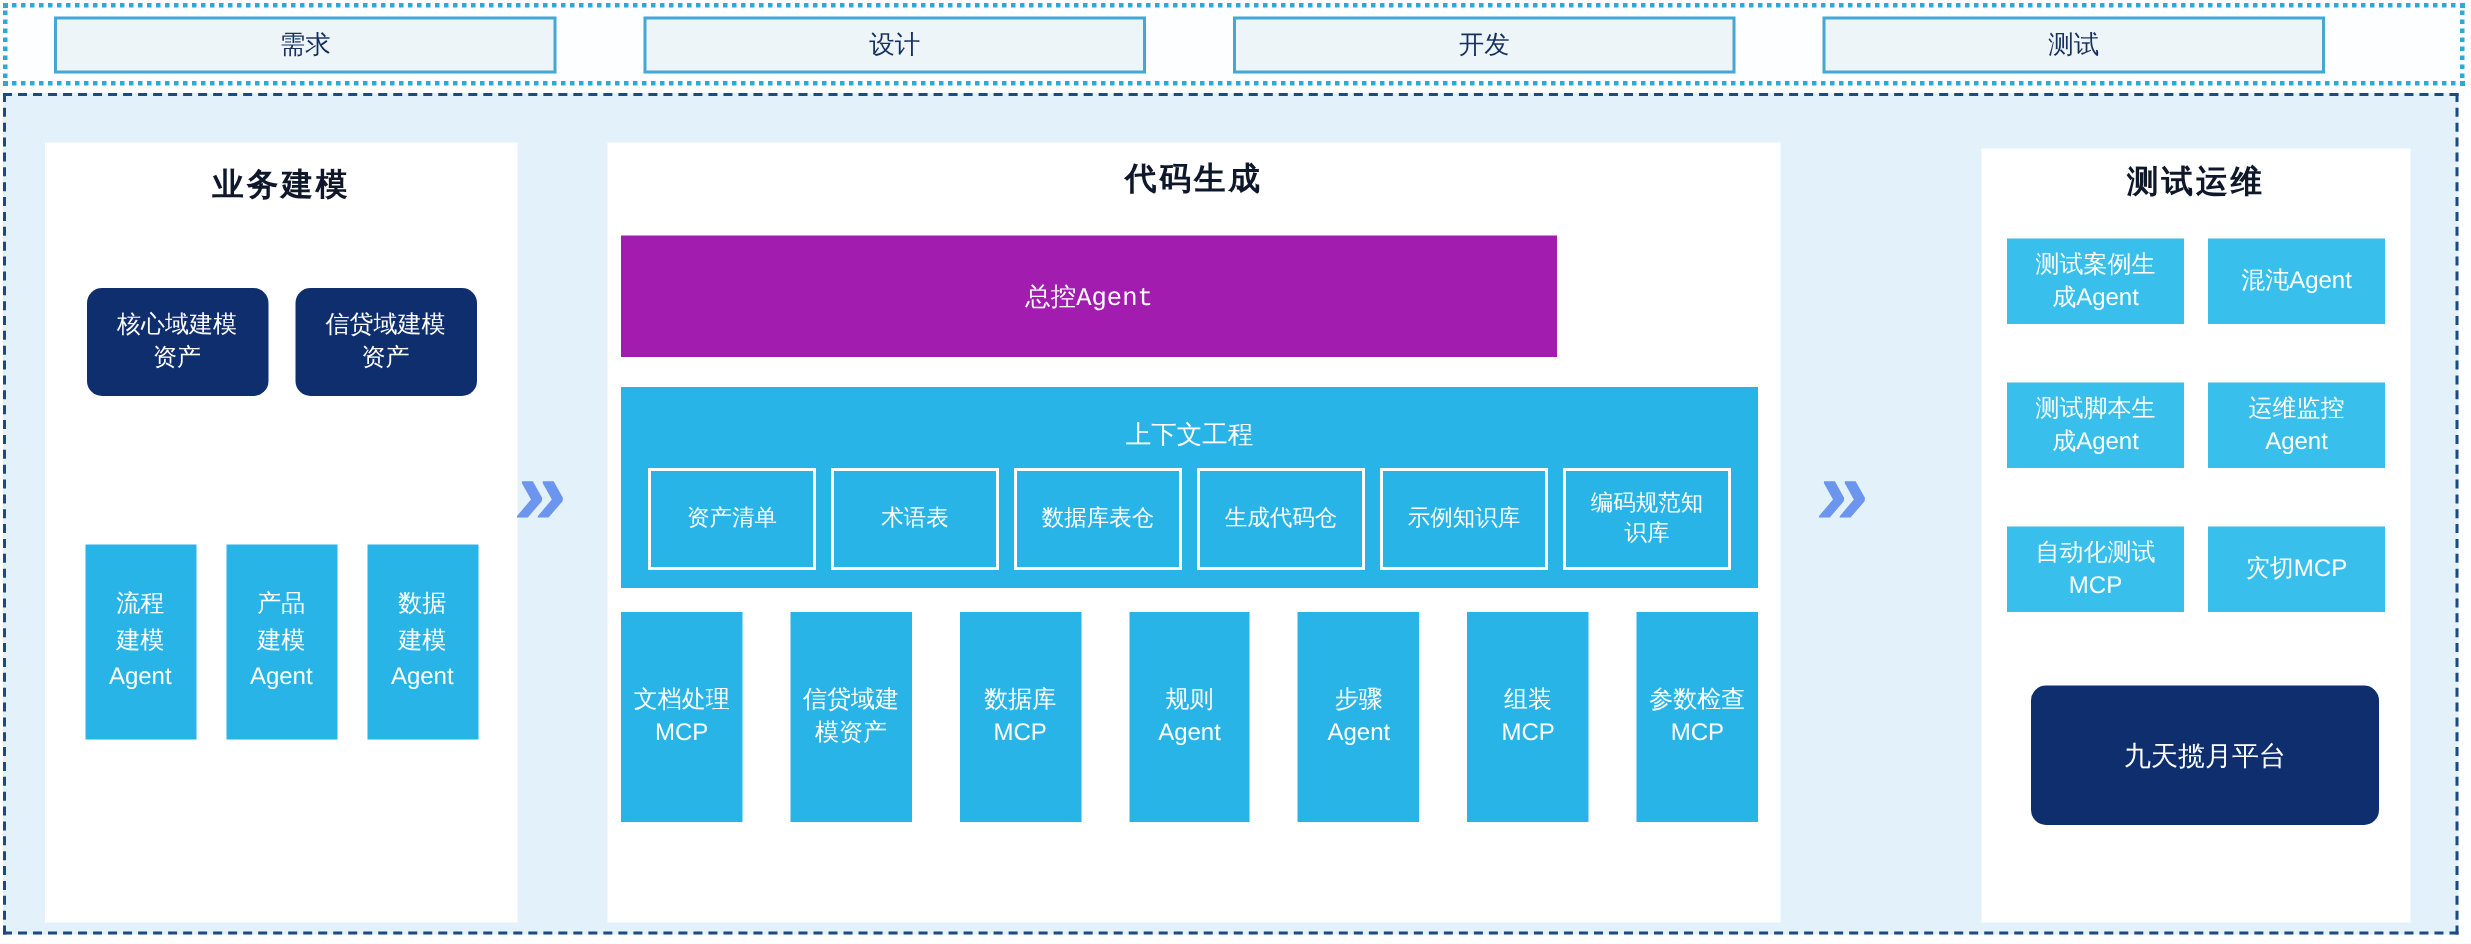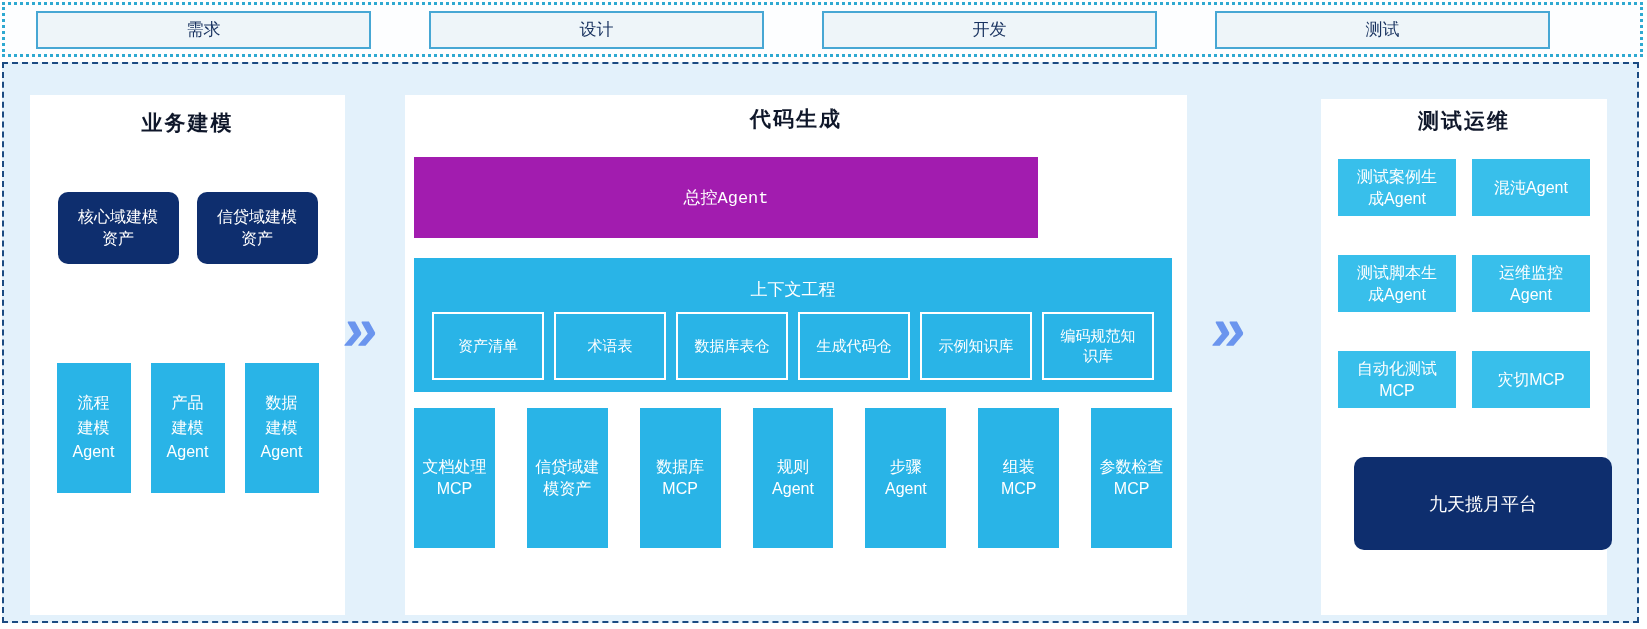--- a/index.html
+++ b/index.html
@@ -124,21 +124,21 @@
   }
   .testops-box {
     height: 57px;
     background: #38bfeb;
     color: #ffffff; font-size: 16px; line-height: 1.35;
     display: flex; align-items: center; justify-content: center;
     text-align: center; padding: 0 13px;
   }
   .platform-box {
     position: absolute; left: 33px; top: 358px;
-    width: 258px; height: 93px;
+    width: 232px; height: 93px;
     background: #0e2e6e; border-radius: 10px;
     color: #ffffff; font-size: 18px;
     display: flex; align-items: center; justify-content: center;
   }
 
   
   .flow-arrow {
     position: absolute; top: 234px;
     color: #6b95ee;
     font-size: 62px; font-weight: bold; line-height: 1;

